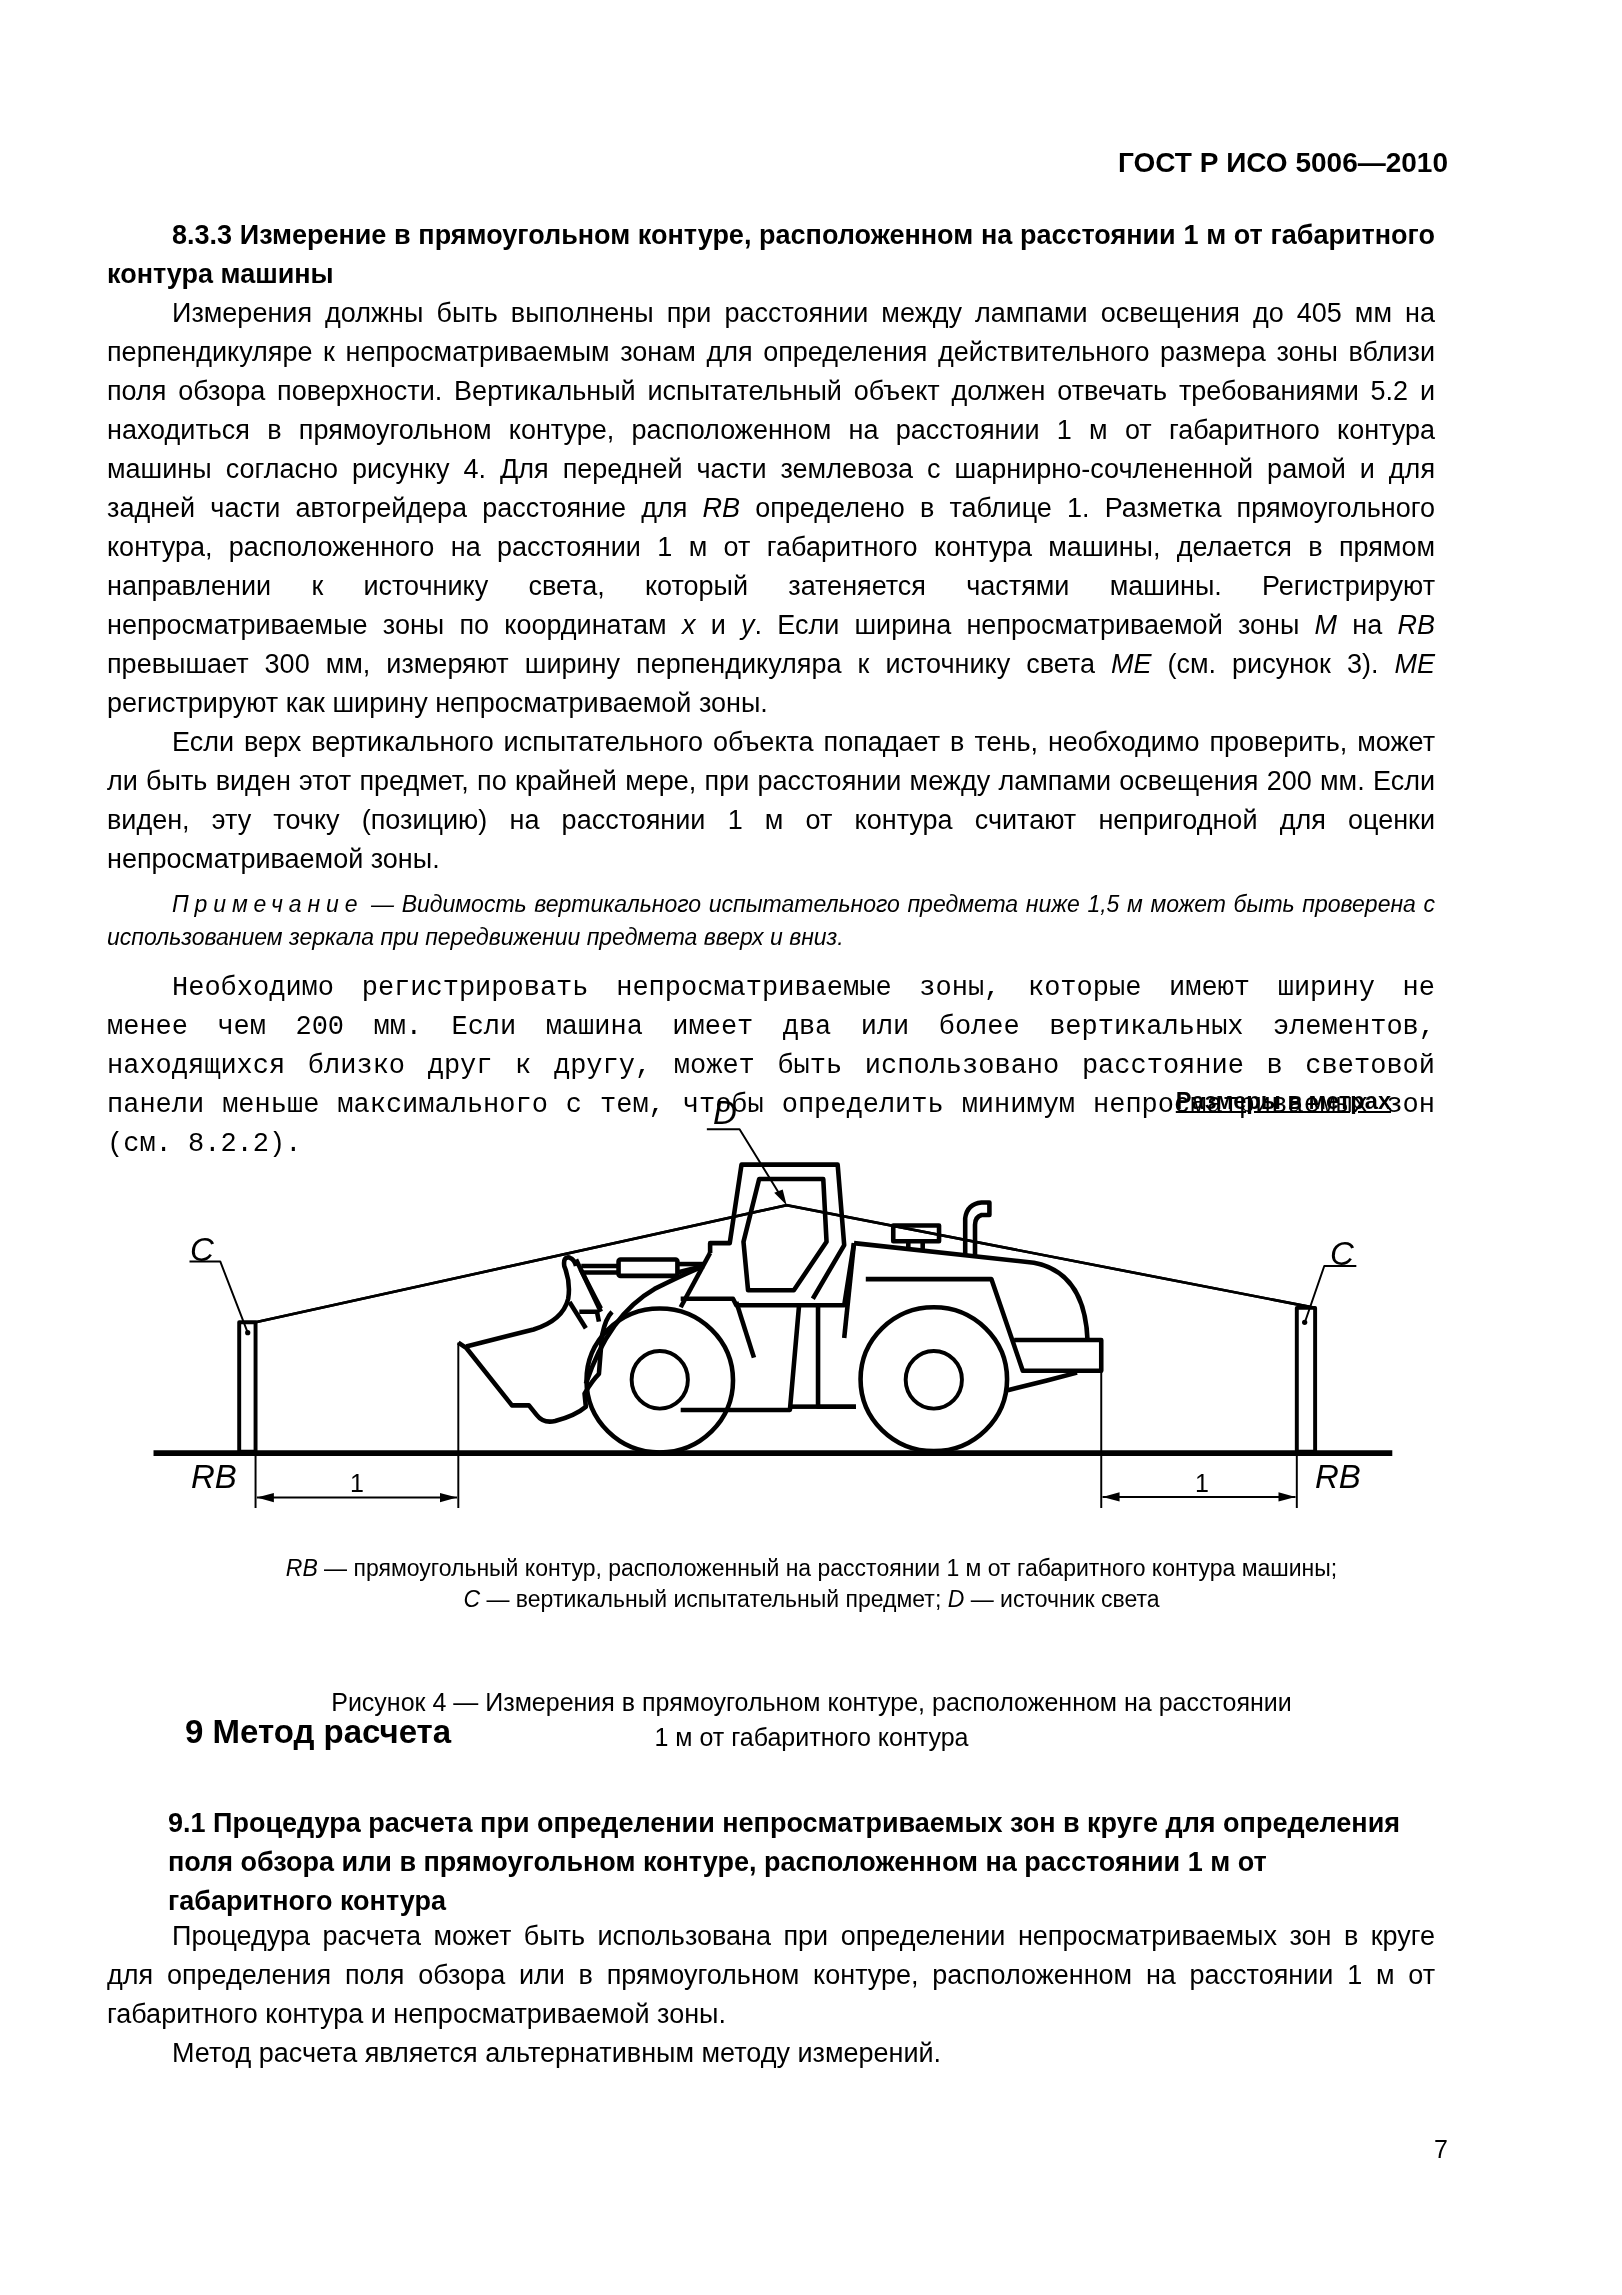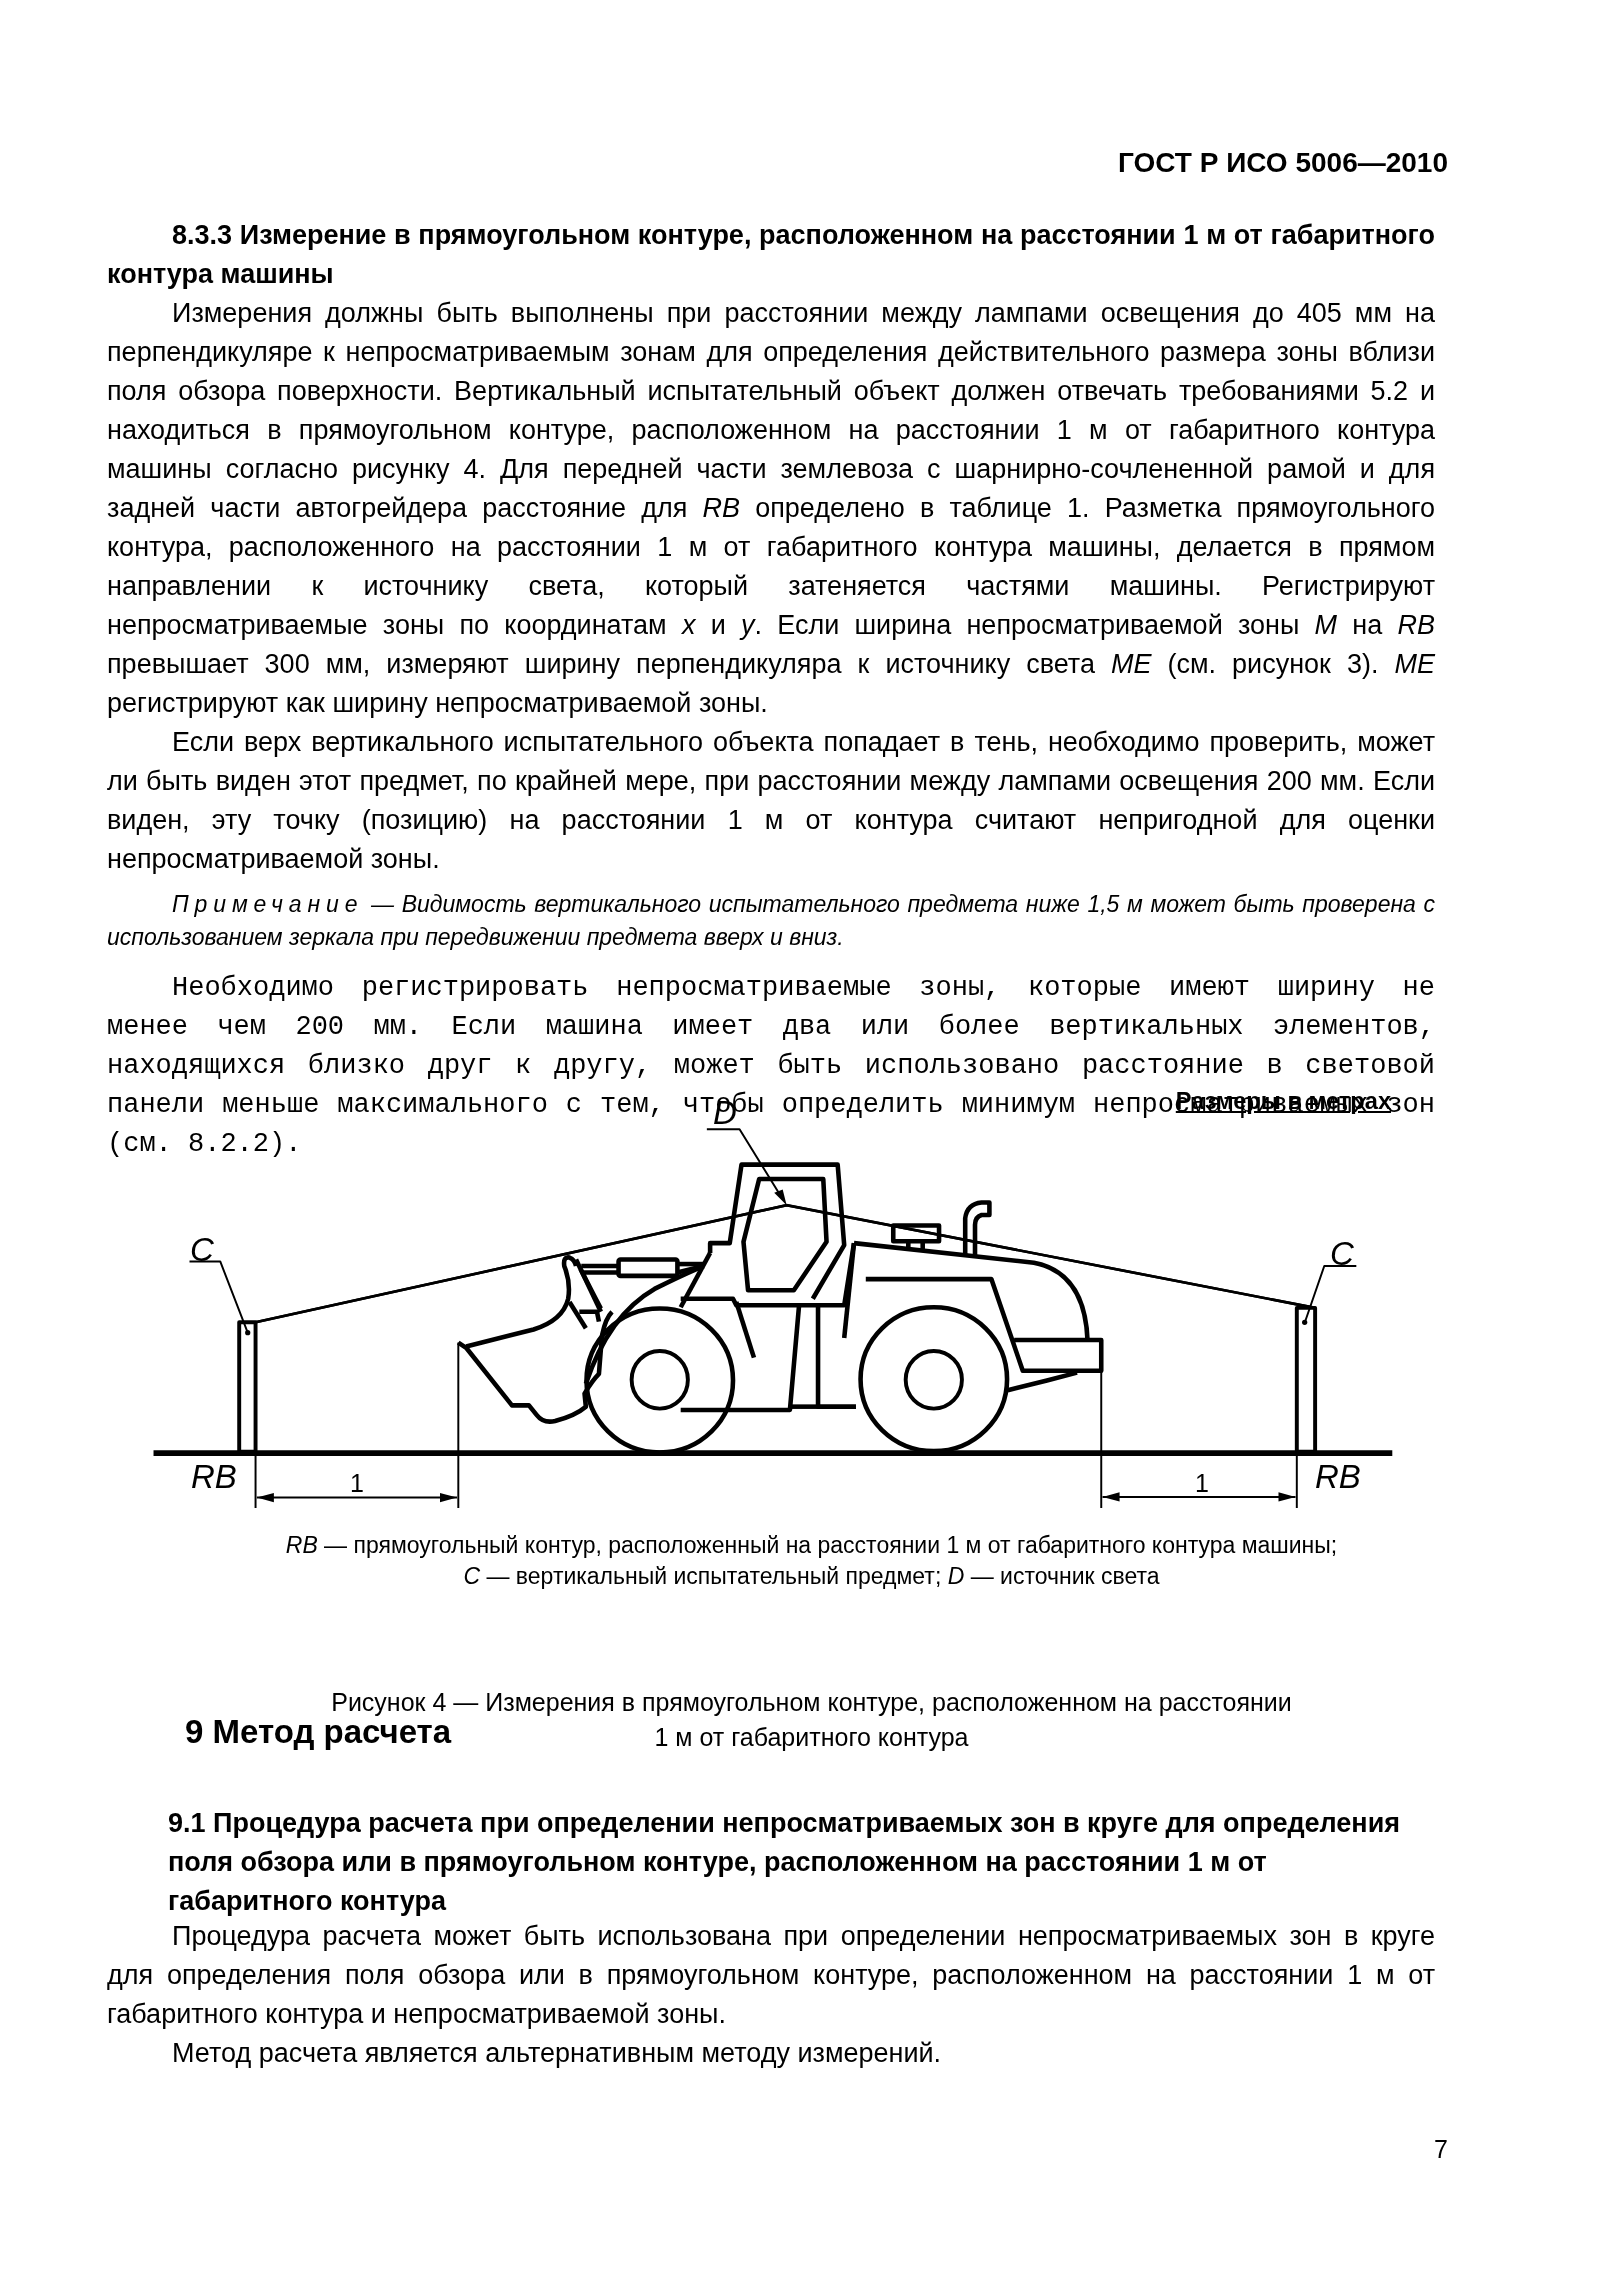--- a/index.html
+++ b/index.html
@@ -6,21 +6,21 @@
   body { width: 1623px; height: 2295px; position: relative; overflow: hidden;
          font-family: "Liberation Sans", "DejaVu Sans", sans-serif; color: #000; }
   .abs { position: absolute; }
   .header { right: 175px; top: 147px; font-size: 28px; font-weight: bold; letter-spacing: 0px; }
   .body-text { left: 107px; width: 1328px; font-size: 27px; line-height: 39px; text-align: justify; }
   .para { margin: 0; text-indent: 65px; }
   .para.bold { font-weight: bold; }
   .note { font-size: 23px; line-height: 33px; font-style: italic; }
   .note .spaced { letter-spacing: 5.9px; }
   .fig-wrap { left: 0; top: 1060px; width: 1623px; height: 484px; }
-  .legend { left: 0; width: 1623px; text-align: center; font-size: 23px; line-height: 31px; }
+  .legend { left: 0; width: 1623px; text-align: center; font-size: 23px; line-height: 31px; margin-top: 23px; }
   .caption { left: 0; width: 1623px; text-align: center; font-size: 25px; line-height: 35px; }
   .sec-title { left: 185px; top: 1713px; font-size: 33px; font-weight: bold; }
   .sub-title { left: 168px; top: 1804px; width: 1263px; font-size: 27px; line-height: 39px; font-weight: bold; }
   .page-num { right: 175px; top: 2135px; font-size: 25px; }
   i { font-style: italic; }
 </style>
 </head>
 <body>
 
 <div class="abs header">ГОСТ Р ИСО 5006—2010</div>

